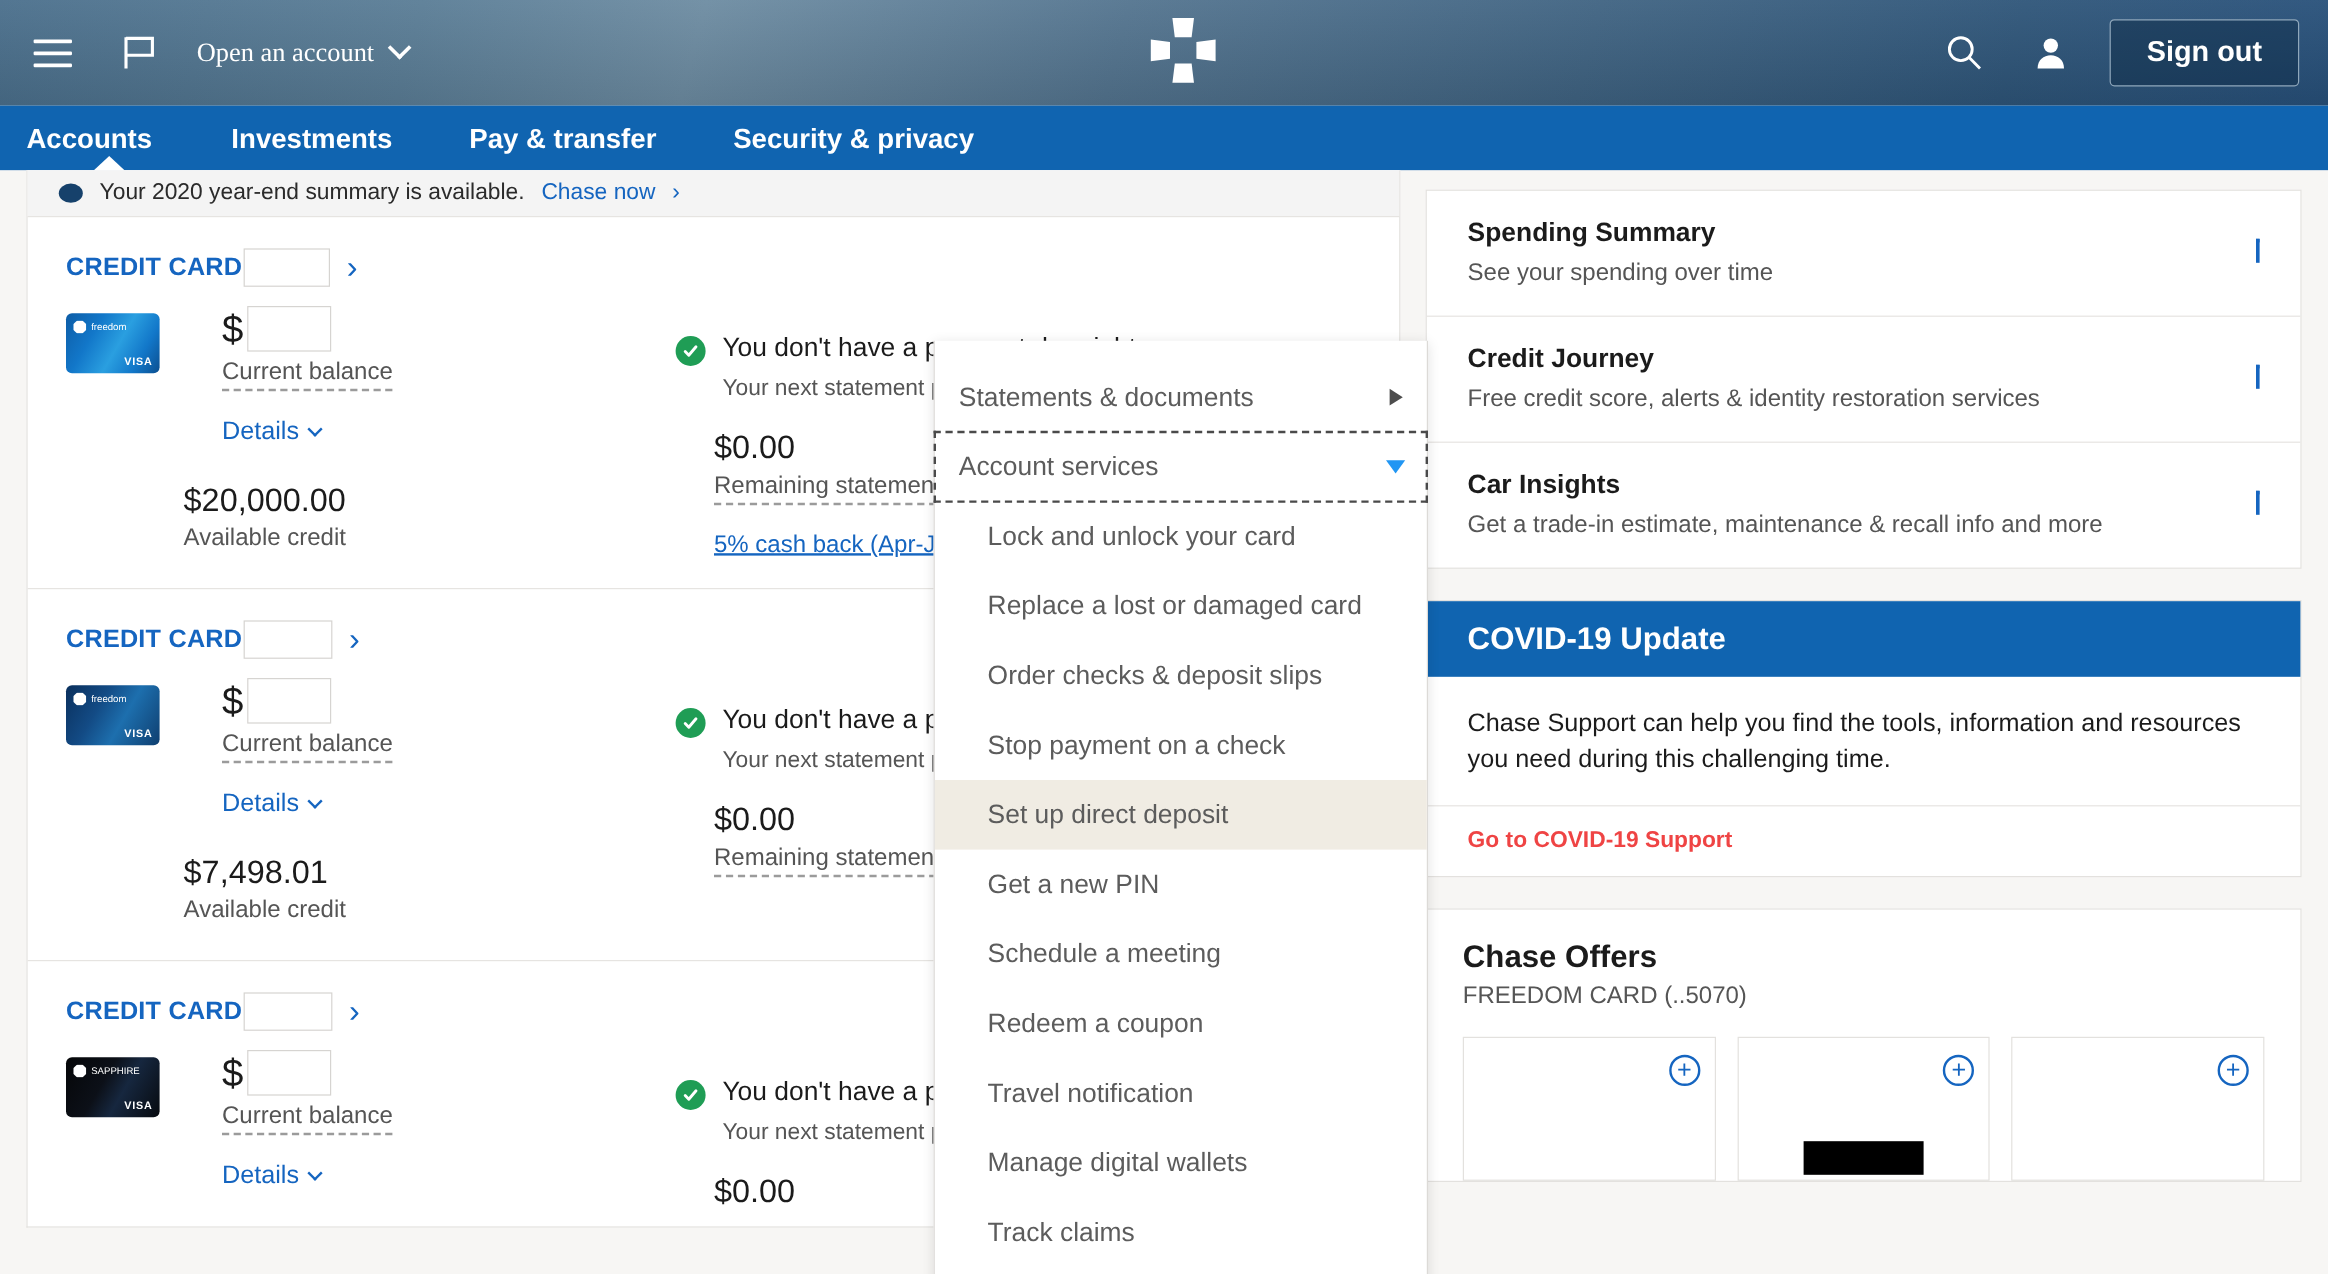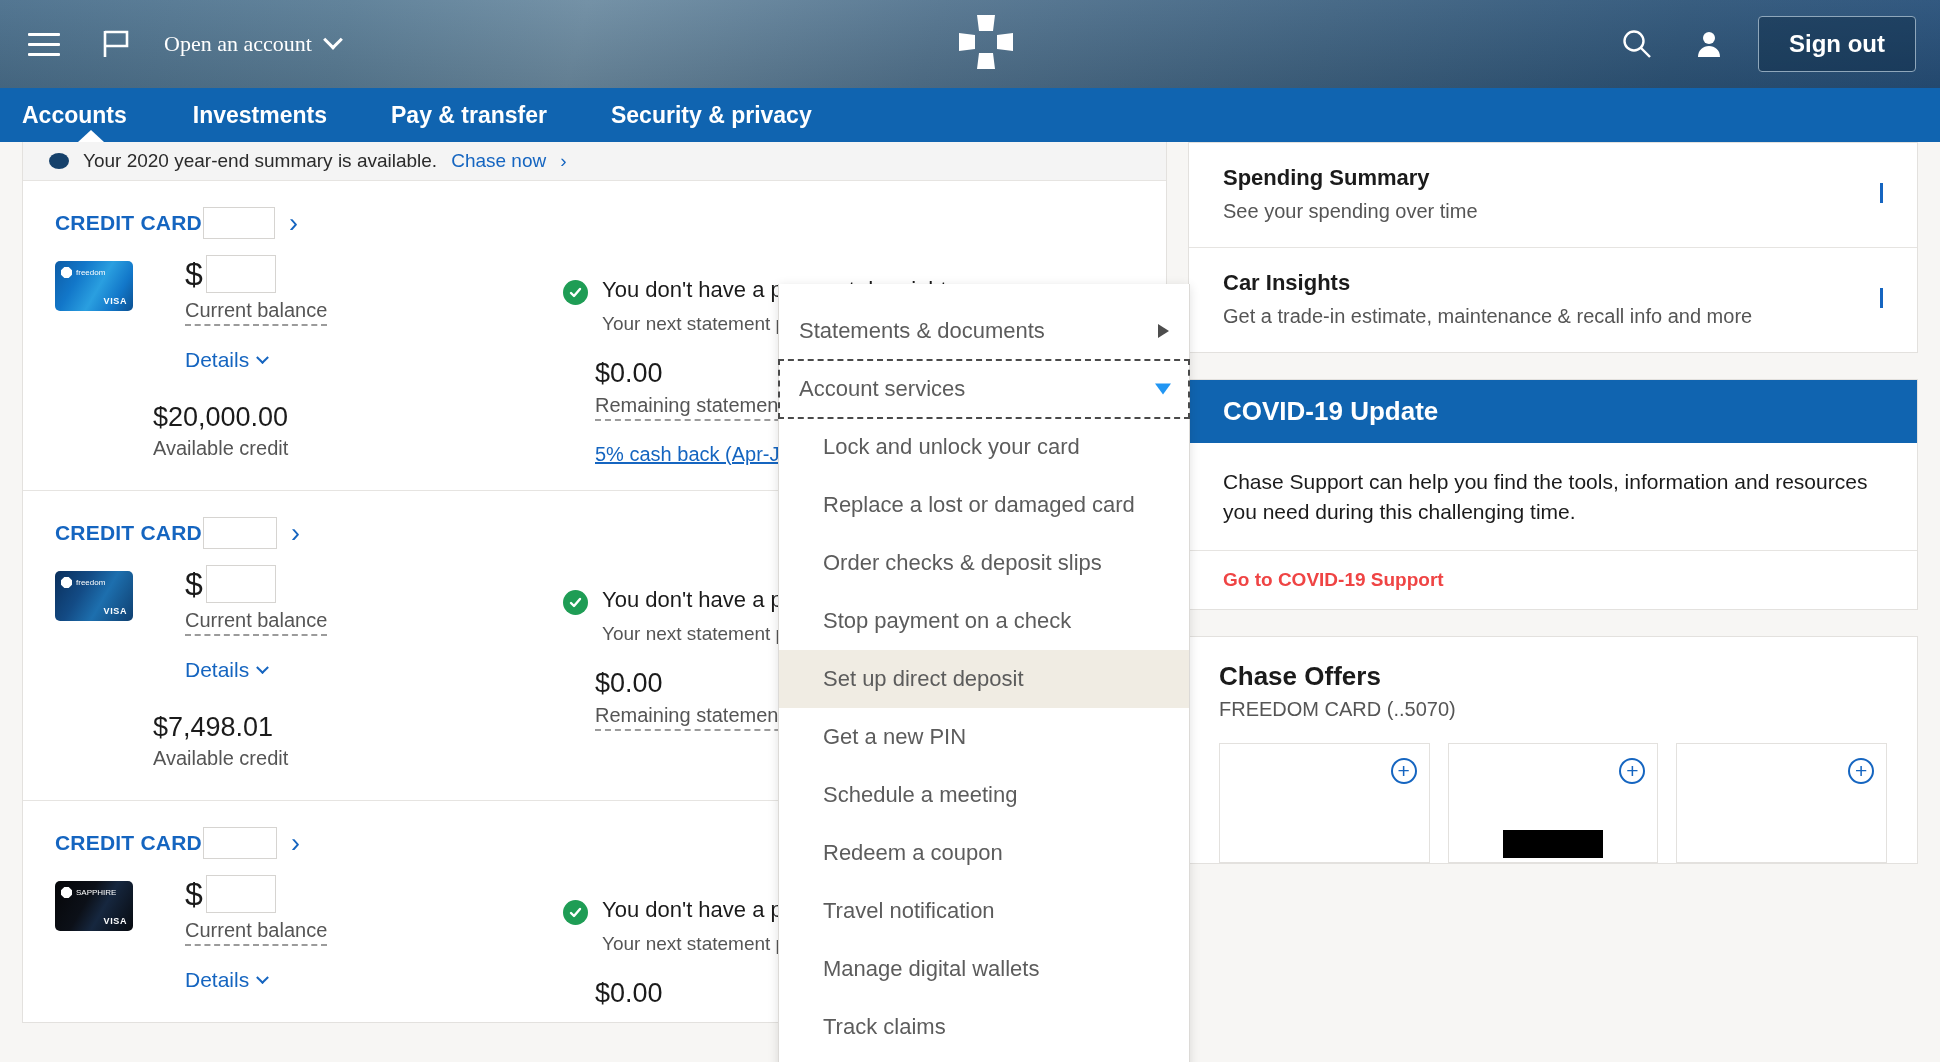--- a/index.html
+++ b/index.html
@@ -102,21 +102,21 @@
   .status-sub { font-size: 19px; color: #555; margin-top: 8px; line-height: 1.32; }
   .stmt-amt { font-size: 27px; color: #1b1b1b; margin-top: 22px; margin-left: 32px; }
   .stmt-lbl { font-size: 20px; color: #555; border-bottom: 2px dashed #9b9b9b; display:inline-block; margin-left: 32px; margin-top: 5px; padding-bottom:2px;}
   .promo-row { margin-left: 32px; margin-top: 22px; display:flex; align-items:center; gap: 14px; font-size: 20px; }
   .promo-row a { color: #1565c0; text-decoration: underline; }
   .promo-sep { color: #9a9a9a; }
   .promo-row .det { color:#1565c0; display:flex; align-items:center; gap:8px; }
   .chev-r-sm { width: 9px; height: 9px; border-right: 2px solid #1565c0; border-top: 2px solid #1565c0; transform: rotate(45deg); }
 
   
-  .rightcol { position: absolute; left: 1188px; top: 0; width: 730px; }
+  .rightcol { position: absolute; left: 1188px; top: 16px; width: 730px; }
   .widget { background: #fff; border: 1px solid #e3e1de; }
   .w-row { display: flex; align-items: flex-start; padding: 22px 34px 22px 34px; border-top: 1px solid #e6e4e1; position: relative; cursor: pointer;}
   .w-row:first-child { border-top: none; }
   .w-title { font-size: 22px; font-weight: bold; color: #1b1b1b; }
   .w-sub { font-size: 20px; color: #555; margin-top: 7px; line-height: 1.35; }
   .w-chev { position: absolute; right: 34px; top: 50%; transform: translateY(-50%); }
   .chev-big { width: 14px; height: 14px; border-right: 3px solid #1565c0; border-top: 3px solid #1565c0; transform: rotate(45deg); }
 
   .covid { margin-top: 26px; background: #fff; border: 1px solid #e3e1de; }
   .covid-hd { background: #1064b0; color: #fff; font-size: 26px; font-weight: bold; padding: 16px 34px; }
@@ -371,20 +371,27 @@
     <div class="widget">
       <div class="w-row">
         <div>
           <div class="w-title">Spending Summary</div>
           <div class="w-sub">See your spending over time</div>
         </div>
         <span class="w-chev"><span class="chev-big"></span></span>
       </div>
       <div class="w-row">
         <div>
+          <div class="w-title">Credit Journey</div>
+          <div class="w-sub">Free credit score, alerts &amp; identity restoration services</div>
+        </div>
+        <span class="w-chev"><span class="chev-big"></span></span>
+      </div>
+      <div class="w-row">
+        <div>
           <div class="w-title">Car Insights</div>
           <div class="w-sub">Get a trade-in estimate, maintenance &amp; recall info and more</div>
         </div>
         <span class="w-chev"><span class="chev-big"></span></span>
       </div>
     </div>
 
     <div class="covid">
       <div class="covid-hd">COVID-19 Update</div>
       <div class="covid-body">Chase Support can help you find the tools, information and resources you need during this challenging time.</div>

